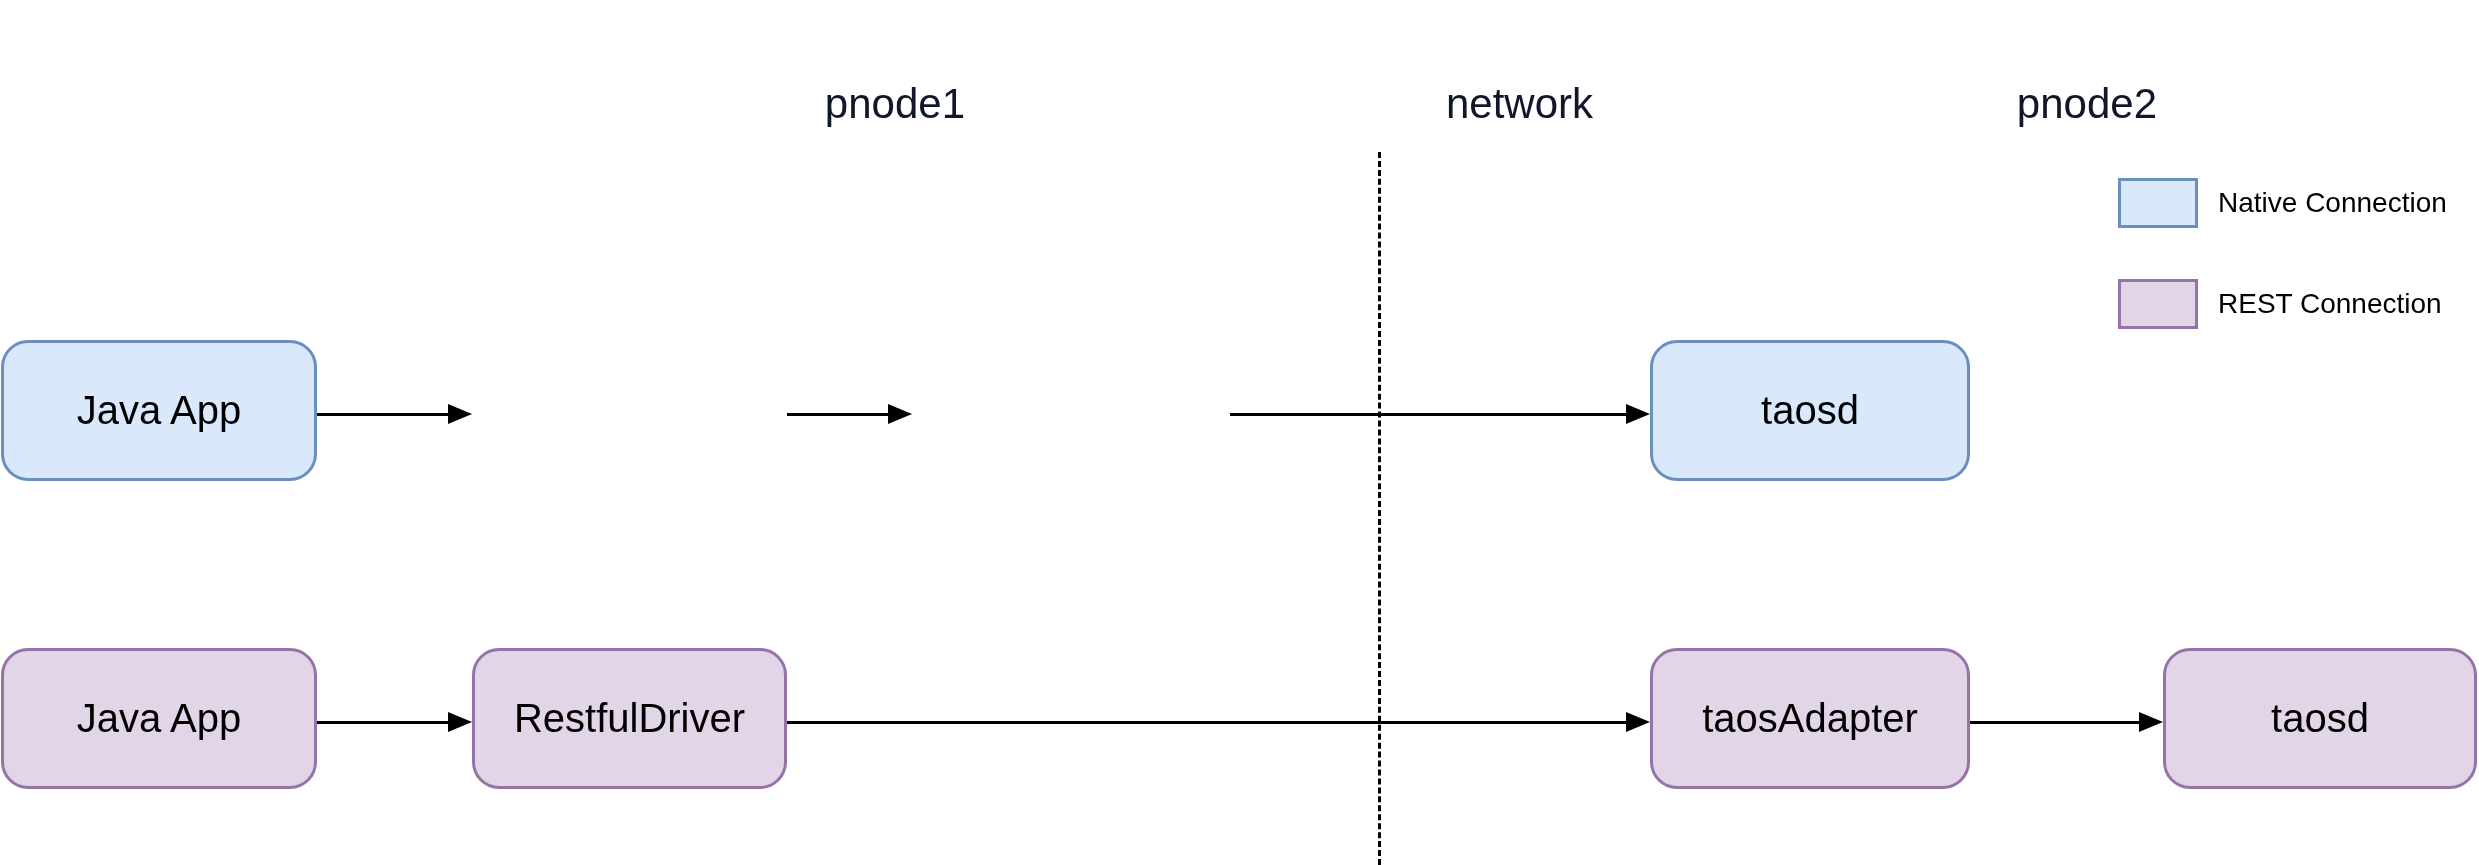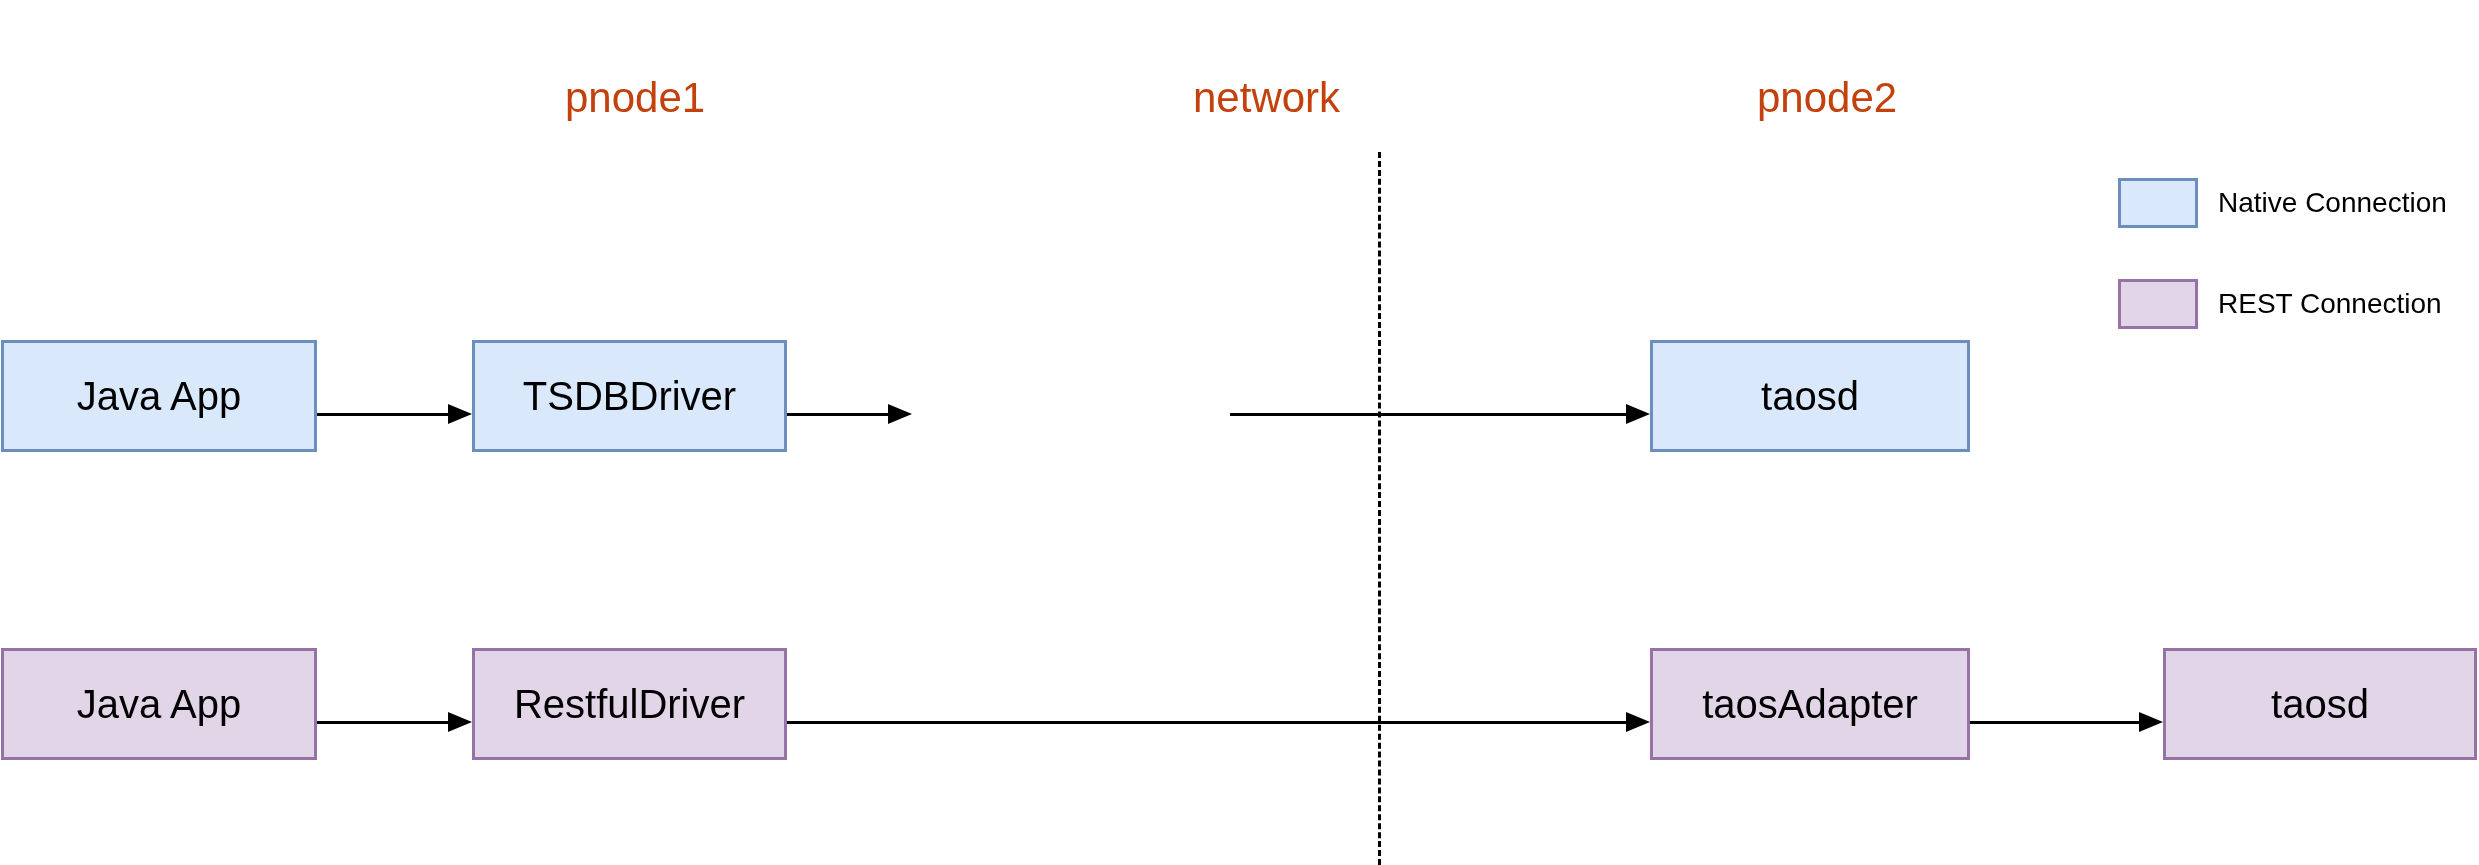--- a/index.html
+++ b/index.html
@@ -13,52 +13,53 @@
     height: 865px;
     background: #ffffff;
     font-family: "Liberation Sans", sans-serif;
     color: #000000;
     overflow: hidden;
   }
 
   
   .region-label {
     position: absolute;
-    top: 72px;
+    top: 78px;
     width: 400px;
-    text-align: left;
+    text-align: right;
     font-size: 42px;
     line-height: 52px;
-    color: #c2410c;
+    color: #0f172a;
     white-space: nowrap;
   }
   #label-pnode1  { left: 565px; }
   #label-network { left: 1193px; }
   #label-pnode2  { left: 1757px; }
 
   
   #network-divider {
     position: absolute;
     left: 1378px;
     top: 152px;
     height: 713px;
     width: 0;
     border-left: 3px dashed #000000;
   }
 
   
   .node {
     position: absolute;
-    height: 112px;
+    height: 141px;
     box-sizing: border-box;
     display: flex;
     align-items: center;
     justify-content: center;
     font-size: 40px;
     white-space: nowrap;
+    border-radius: 27px;
   }
   .node.native {
     background: #dae8fc;
     border: 3px solid #6c8ebf;
   }
   .node.rest {
     background: #e1d5e7;
     border: 3px solid #9673a6;
   }
   .row-native { top: 340px; }
@@ -143,21 +144,20 @@
 
 <div id="canvas">
 
   <div class="region-label" id="label-pnode1">pnode1</div>
   <div class="region-label" id="label-network">network</div>
   <div class="region-label" id="label-pnode2">pnode2</div>
 
   <div id="network-divider"></div>
 
   <div class="node native row-native" id="node-native-java">Java App</div>
-  <div class="node native row-native" id="node-native-tsdb">TSDBDriver</div>
   <div class="node native row-native" id="node-native-taosd">taosd</div>
 
   <div class="node rest row-rest" id="node-rest-java">Java App</div>
   <div class="node rest row-rest" id="node-rest-taosadapter">taosAdapter</div>
   <div class="node rest row-rest" id="node-rest-restful">RestfulDriver</div>
   <div class="node rest row-rest" id="node-rest-taosd">taosd</div>
 
   <div class="arrow arrow-row1" id="arrow-n1">
     <div class="shaft"></div>
     <div class="head"></div>

